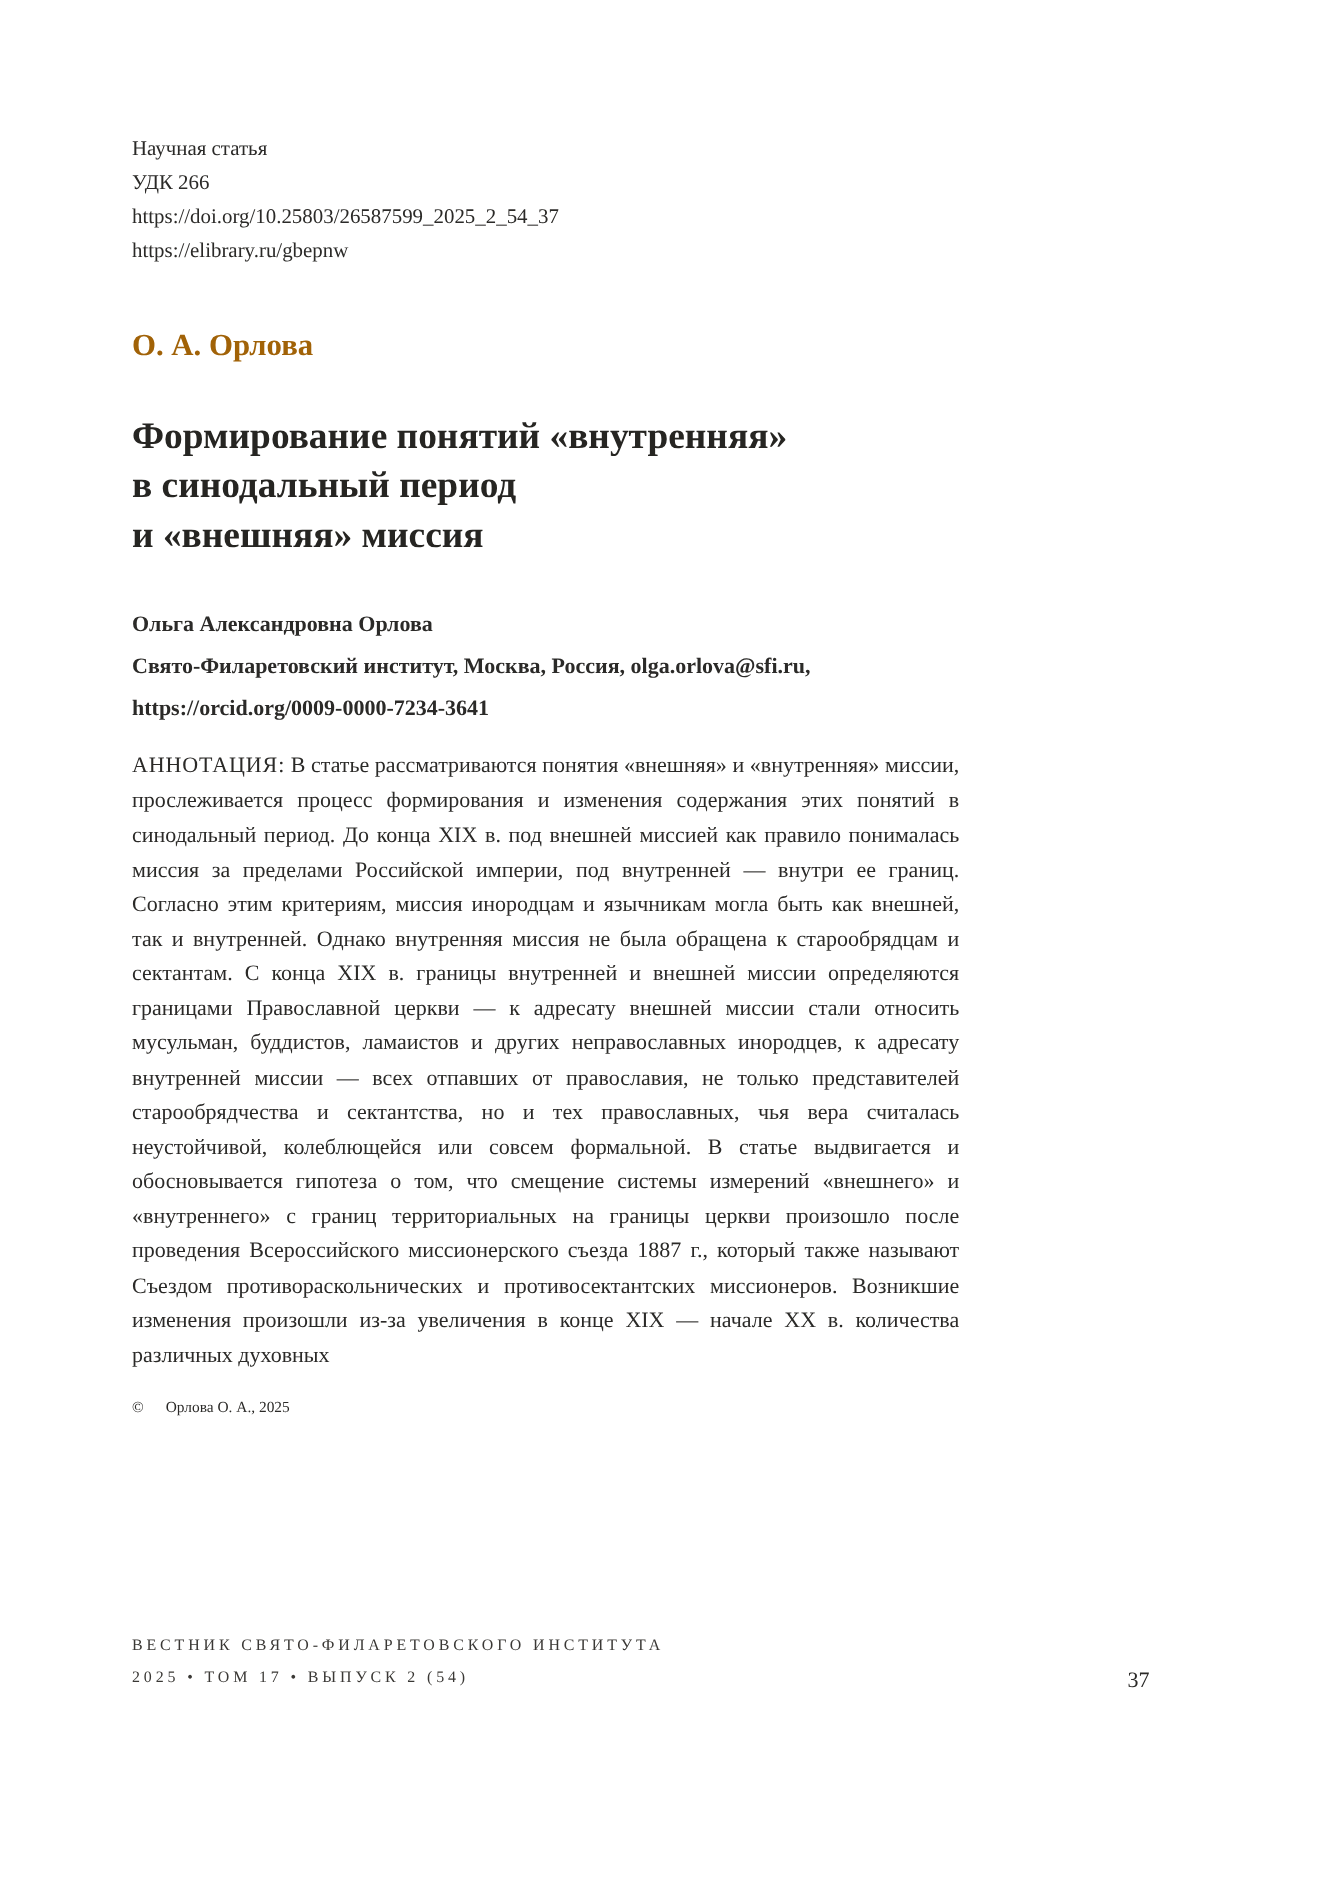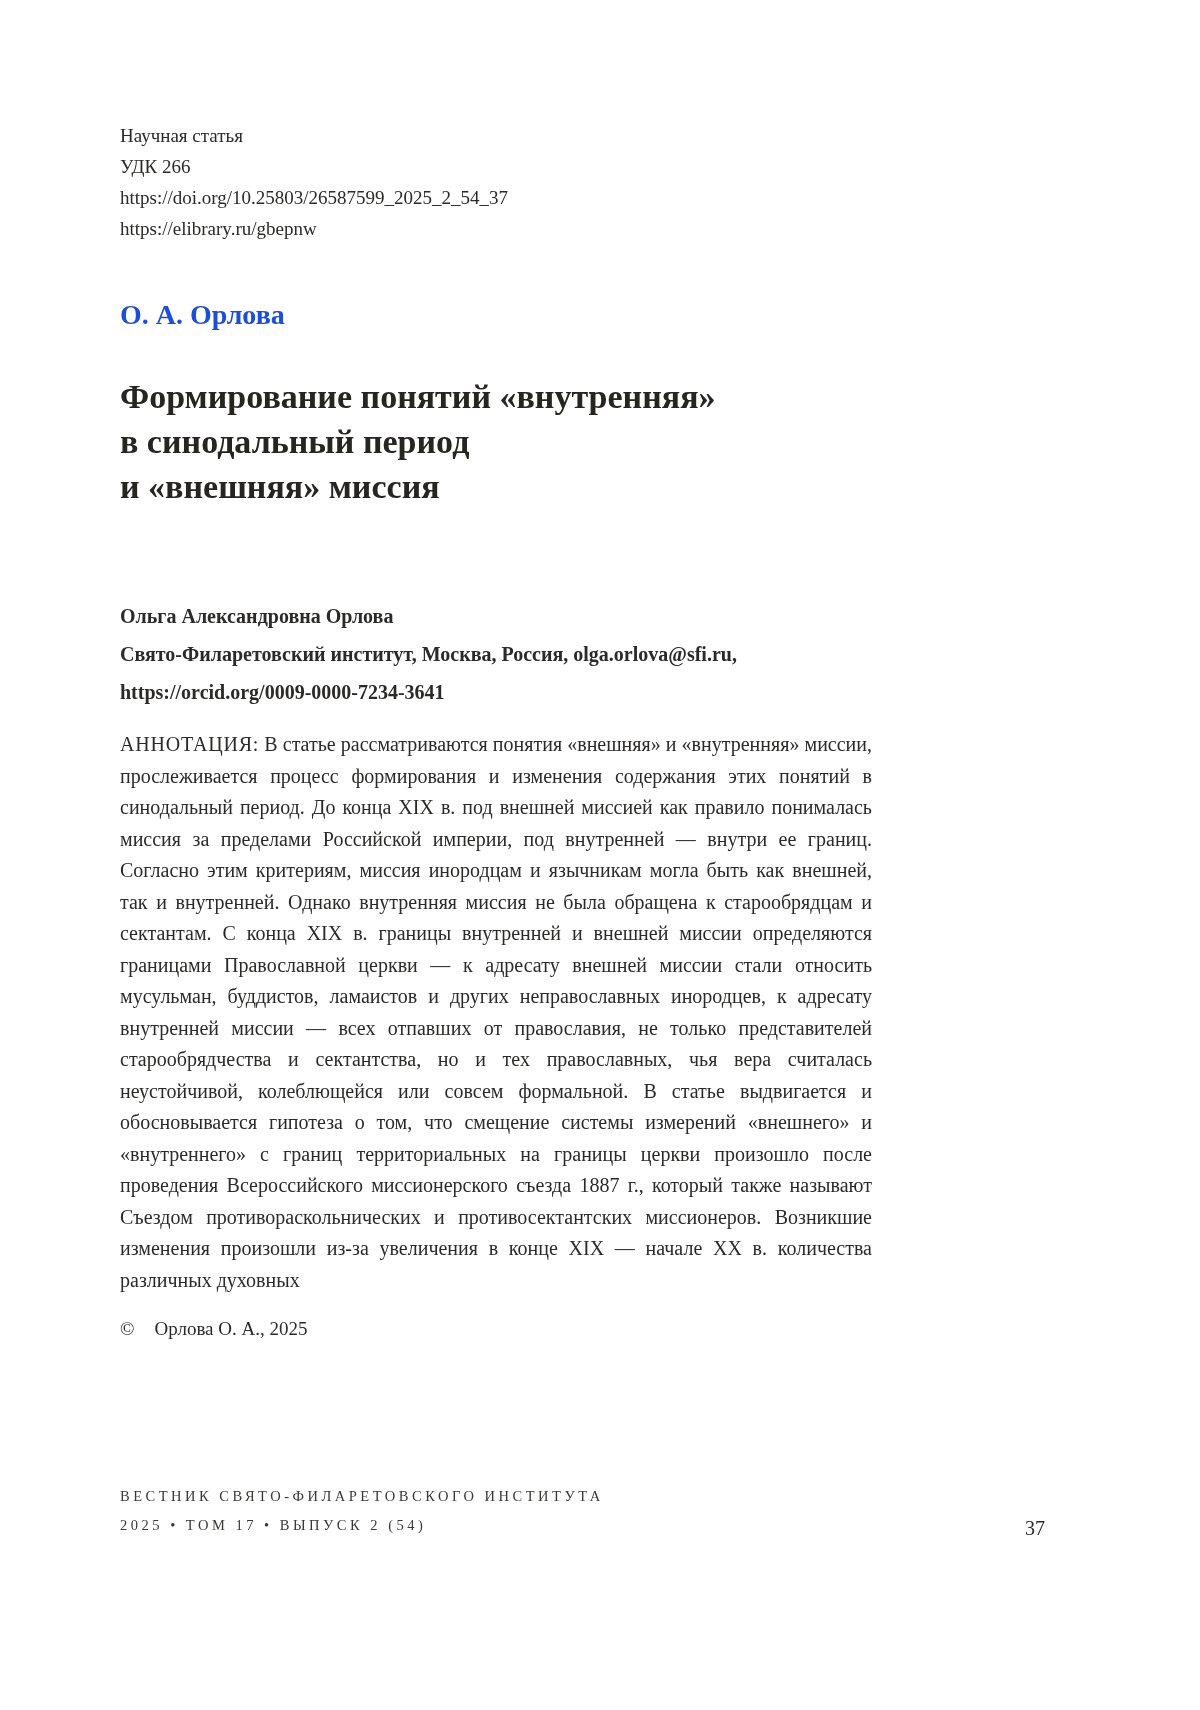--- a/index.html
+++ b/index.html
@@ -28,52 +28,52 @@
     font-size: 19px;
     line-height: 31px;
     color: #2b2a28;
   }
   .meta-block .link { text-decoration: none; color: #2b2a28; }
   .author-short {
     margin-top: 54px;
     font-size: 28px;
     line-height: 34px;
     font-weight: bold;
-    color: #1d4ed8;
+    color: #a16207;
   }
   .title {
     margin-top: 42px;
     font-size: 34px;
     line-height: 45px;
     font-weight: 700;
     color: #262522;
   }
   .title .title-line { display: block; }
   .author-info {
-    margin-top: 88px;
+    margin-top: 40px;
     font-size: 20px;
     line-height: 38px;
     font-weight: bold;
     color: #2b2a28;
   }
   .author-info .link { text-decoration: none; color: #2b2a28; }
   .abstract {
     margin-top: 18px;
     font-size: 20px;
     line-height: 31.5px;
     text-align: justify;
     color: #2b2a28;
   }
   .abstract-label {
     font-size: 20px;
     letter-spacing: 0.8px;
   }
   .copyright {
     margin-top: 18px;
-    font-size: 19px;
+    font-size: 14px;
     line-height: 30px;
   }
   .copyright-symbol {
     display: inline-block;
     margin-right: 20px;
   }
   .footer {
     position: absolute;
     left: 120px;
     top: 1482px;

